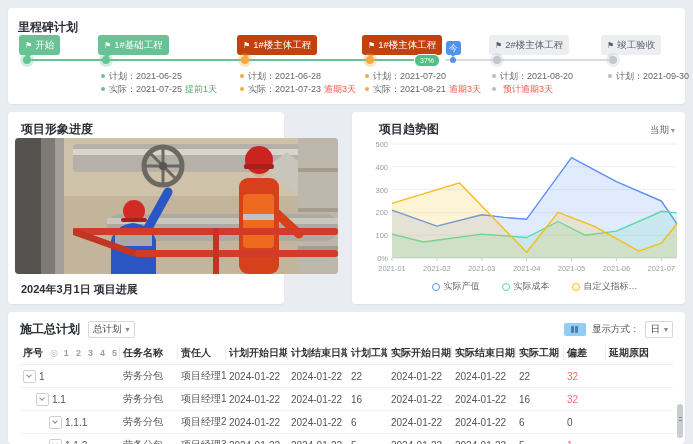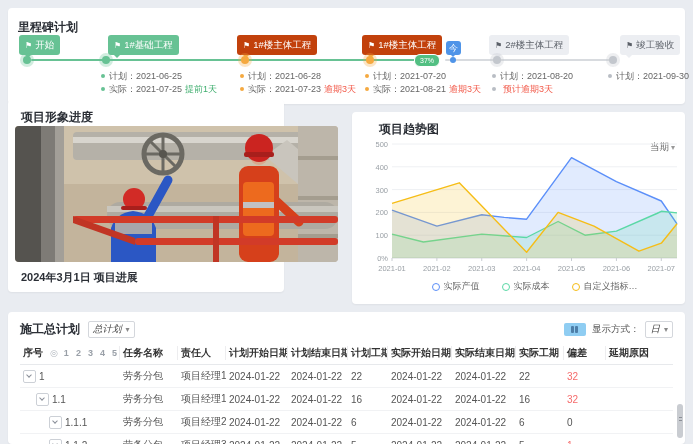--- a/index.html
+++ b/index.html
@@ -36,42 +36,42 @@
   .ms-line{font-size:9px;color:#666;height:13px;line-height:13px;}
   .ms-bullet{display:inline-block;width:4px;height:4px;border-radius:50%;margin-right:4px;vertical-align:1px;}
   .bu-done{background:#67c294;} .bu-warn{background:#f5a940;} .bu-future{background:#b9bdc4;}
   .note-green{color:#3fae6e;margin-left:3px;} .note-red{color:#f25b4b;margin-left:3px;}
   .tl-today{position:absolute;top:33px;width:15px;height:14px;line-height:14px;text-align:center;
             background:#4f94e8;color:#fff;font-size:9px;border-radius:3px;z-index:3;}
   .tl-today::after{content:'';position:absolute;left:4px;bottom:-5px;border:3px solid transparent;border-top-color:#4f94e8;}
   .tl-today-dot{position:absolute;top:49px;width:6px;height:6px;border-radius:50%;background:#4f94e8;z-index:3;}
 
   
-  #photo-card{left:8px;top:100px;width:276px;height:192px;text-decoration:underline;}
+  #photo-card{left:8px;top:112px;width:276px;height:192px;text-decoration:underline;}
   #photo-card .card-title{position:absolute;left:13px;top:9px;}
   #photo-wrap{position:absolute;left:7px;top:26px;width:323px;height:136px;border-radius:4px;overflow:hidden;}
   #photo-wrap svg{display:block;}
   #photo-caption{position:absolute;left:13px;top:170px;font-size:11px;font-weight:bold;color:#2b2f36;}
 
   
   #chart-card{left:352px;top:112px;width:333px;height:192px;}
   #chart-card .card-title{position:absolute;left:27px;top:9px;}
-  #chart-range{position:absolute;right:10px;top:29px;font-size:9.5px;color:#666;cursor:pointer;}
+  #chart-range{position:absolute;right:10px;top:12px;font-size:9.5px;color:#666;cursor:pointer;}
   #chart-range .chev{color:#999;font-size:8px;margin-left:2px;}
   #trend-chart{position:absolute;left:14px;top:26px;text-decoration:underline;}
   #chart-legend{position:absolute;left:16px;top:168px;width:333px;display:flex;justify-content:center;gap:22px;text-align:right;}
   .lg-item{display:flex;align-items:center;gap:4px;font-size:9px;color:#666;cursor:pointer;}
   .lg-mark{width:6px;height:6px;border-radius:50%;border:1.5px solid;background:#fff;}
 
   
   #table-card{left:8px;top:312px;width:677px;height:132px;}
   #table-head{position:absolute;left:12px;top:7px;right:12px;height:20px;display:flex;align-items:center;}
   #table-title{font-size:12px;font-weight:bold;color:#2b2f36;margin-right:8px;}
   .mini-select{border:1px solid #d4d7dc;border-radius:2px;background:#fff;font-size:9.5px;color:#444;
-               padding:1px 4px;display:inline-flex;align-items:center;gap:4px;cursor:pointer;font-style:italic;}
+               padding:1px 4px;display:inline-flex;align-items:center;gap:4px;cursor:pointer;}
   .mini-select .chev{color:#888;font-size:8px;}
   #table-head-right{margin-left:auto;display:flex;align-items:center;gap:6px;}
   #hint-badge{width:22px;height:13px;border-radius:2px;background:#8fcdf2;display:flex;align-items:center;
               justify-content:center;gap:1px;cursor:pointer;}
   #hint-badge i{display:block;width:3px;height:7px;background:#4d7ea8;border-radius:1px;}
   #display-label{font-size:9.5px;color:#555;}
   #plan-table{position:absolute;left:12px;top:30px;width:653px;}
   .tr{display:grid;grid-template-columns:100px 58px 48px 62px 60px 40px 64px 64px 48px 42px 1fr;
       align-items:center;height:22px;border-bottom:1px solid #f1f2f4;}
   .tr.th{font-weight:bold;color:#333;border-bottom:1px solid #e7e9ec;}
@@ -97,21 +97,21 @@
 <div class="card" id="ms-card">
   <div class="card-title">里程碑计划</div>
   <div id="ms-timeline">
       <div class="tl-seg tl-green" style="left: 23px; width: 384px;"></div>
       <div class="tl-seg tl-gray" style="left: 437px; width: 168px;"></div>
       <div class="tl-pill" style="left: 406px;">37%</div>
       <div class="tl-today-dot" style="left: 442px;"></div>
       <div class="tl-today" style="left: 438px;">今</div>
       <div class="ms-badge ms-done" style="left: 11px;"><span class="ms-flag">⚑</span><span>开始</span></div>
       <div class="ms-dot ms-dot-done" style="left: 15px;"></div>
-      <div class="ms-badge ms-done" style="left: 100px;"><span class="ms-flag">⚑</span><span>1#基础工程</span></div>
+      <div class="ms-badge ms-done" style="left: 90px;"><span class="ms-flag">⚑</span><span>1#基础工程</span></div>
       <div class="ms-dot ms-dot-done" style="left: 94px;"></div>
       <div class="ms-lines" style="left: 93px;">
         <div class="ms-line"><span class="ms-bullet bu-done"></span><span>计划：2021-06-25</span></div>
         <div class="ms-line"><span class="ms-bullet bu-done"></span><span>实际：2021-07-25</span><span class="note-green">提前1天</span></div>
       </div>
       <div class="ms-badge ms-warn" style="left: 229px;"><span class="ms-flag">⚑</span><span>1#楼主体工程</span></div>
       <div class="ms-dot ms-dot-warn" style="left: 233px;"></div>
       <div class="ms-lines" style="left: 232px;">
         <div class="ms-line"><span class="ms-bullet bu-warn"></span><span>计划：2021-06-28</span></div>
         <div class="ms-line"><span class="ms-bullet bu-warn"></span><span>实际：2021-07-23</span><span class="note-red">逾期3天</span></div>
@@ -121,21 +121,21 @@
       <div class="ms-lines" style="left: 357px;">
         <div class="ms-line"><span class="ms-bullet bu-warn"></span><span>计划：2021-07-20</span></div>
         <div class="ms-line"><span class="ms-bullet bu-warn"></span><span>实际：2021-08-21</span><span class="note-red">逾期3天</span></div>
       </div>
       <div class="ms-badge ms-future" style="left: 481px;"><span class="ms-flag">⚑</span><span>2#楼主体工程</span></div>
       <div class="ms-dot ms-dot-future" style="left: 485px;"></div>
       <div class="ms-lines" style="left: 484px;">
         <div class="ms-line"><span class="ms-bullet bu-future"></span><span>计划：2021-08-20</span></div>
         <div class="ms-line"><span class="ms-bullet bu-future"></span><span class="note-red">预计逾期3天</span></div>
       </div>
-      <div class="ms-badge ms-future" style="left: 612px;"><span class="ms-flag">⚑</span><span>竣工验收</span></div>
+      <div class="ms-badge ms-future" style="left: 593px;"><span class="ms-flag">⚑</span><span>竣工验收</span></div>
       <div class="ms-dot ms-dot-future" style="left: 601px;"></div>
       <div class="ms-lines" style="left: 600px;">
         <div class="ms-line"><span class="ms-bullet bu-future"></span><span>计划：2021-09-30</span></div>
       </div>
     </div>
 </div>
 
 <div class="card" id="photo-card">
   <div class="card-title">项目形象进度</div>
   <div id="photo-wrap">

